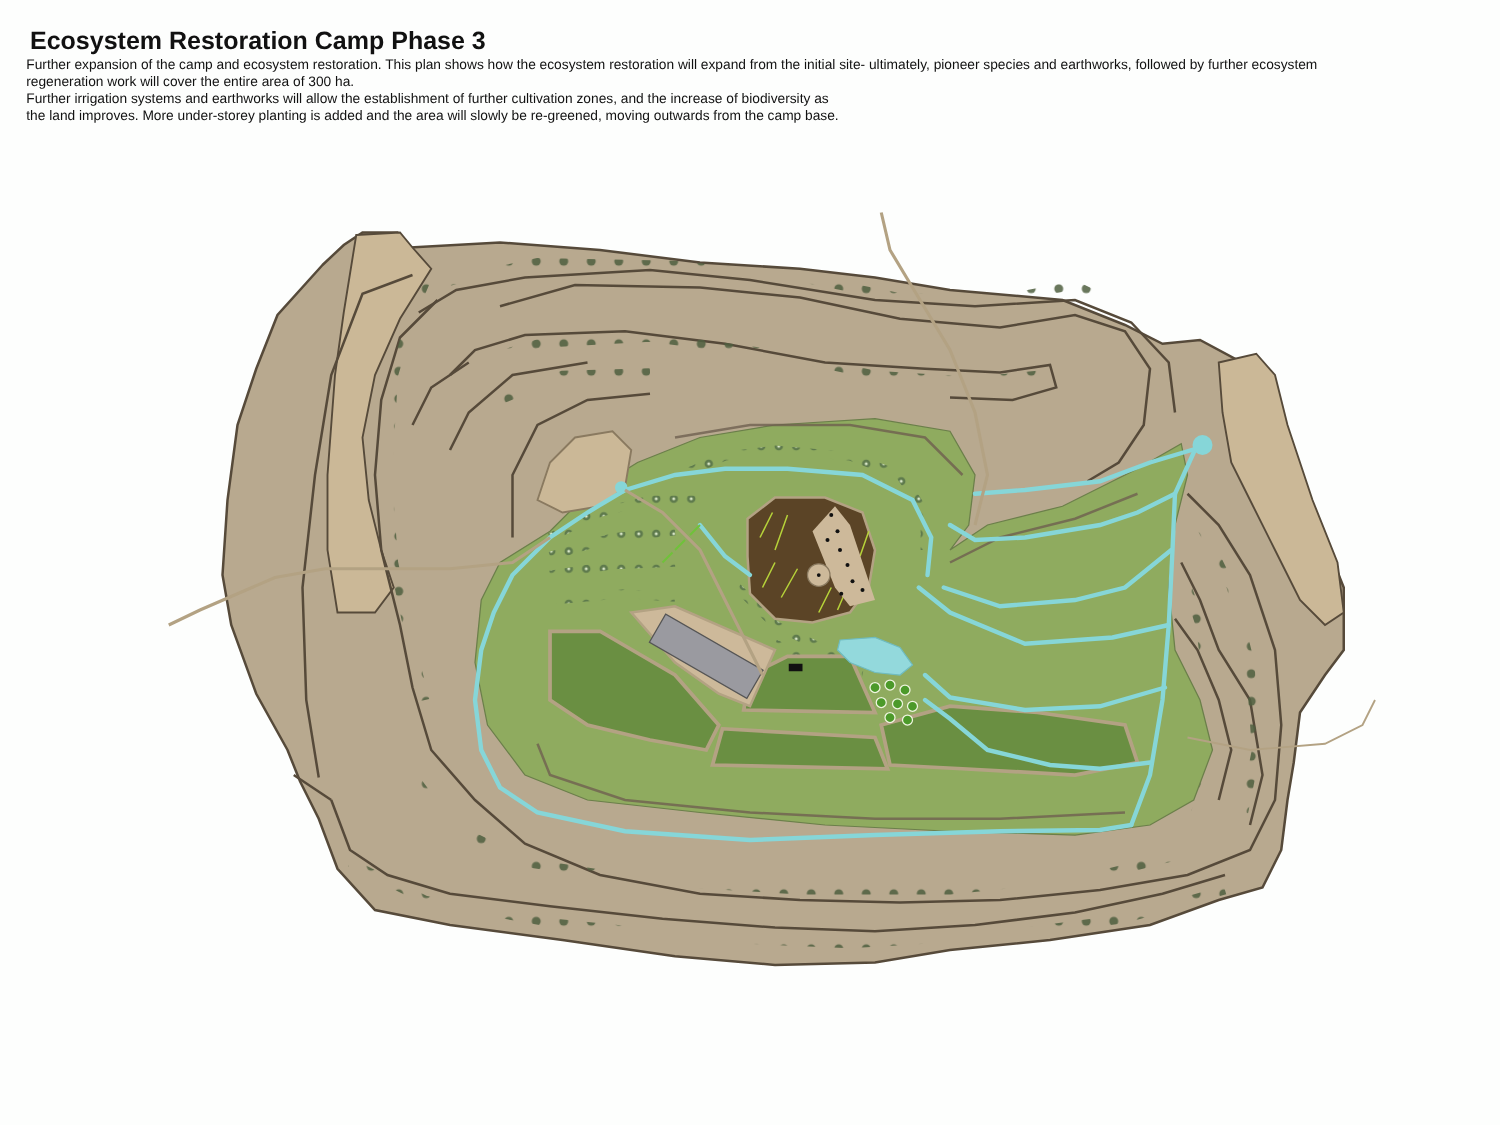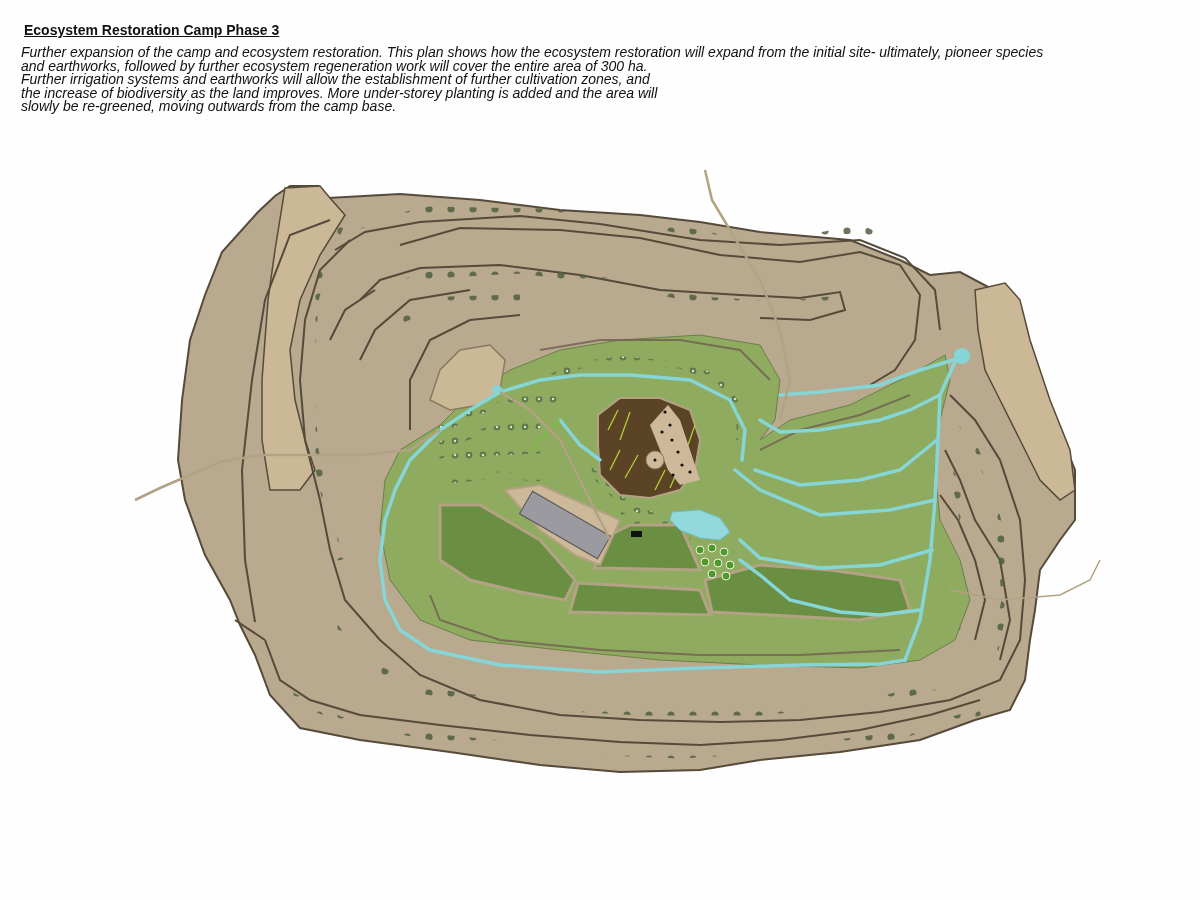--- a/index.html
+++ b/index.html
@@ -1,18 +1,18 @@
 <!DOCTYPE html>
 <html><head>
   <meta charset="utf-8">
   <style>
     html, body { margin: 0; padding: 0; background: #fdfefd; }
     body { width: 1200px; height: 900px; position: relative; overflow: hidden; font-family: "Liberation Sans", sans-serif; color: #111; }
-    .title { position: absolute; left: 24px; top: 22px; font-size: 14px; font-weight: bold; text-decoration: underline; margin: 0; }
-    .para { position: absolute; left: 21px; font-size: 14px; font-style: italic; line-height: 13.6px; margin: 0; }
+    .title { position: absolute; left: 24px; top: 22px; font-size: 20px; font-weight: bold; margin: 0; }
+    .para { position: absolute; left: 21px; font-size: 11px; line-height: 13.6px; margin: 0; }
     .p1 { top: 46px; width: 1040px; }
     .p2 { top: 73px; width: 650px; }
     .map { position: absolute; left: 0; top: 0; width: 1200px; height: 900px; }
   </style>
 </head>
 <body>
 
 <h1 class="title">Ecosystem Restoration Camp Phase 3</h1>
 <p class="para p1">Further expansion of the camp and ecosystem restoration. This plan shows how the ecosystem restoration will expand from the initial site- ultimately, pioneer species and earthworks, followed by further ecosystem regeneration work will cover the entire area of 300 ha.</p>
 <p class="para p2">Further irrigation systems and earthworks will allow the establishment of further cultivation zones, and the increase of biodiversity as the land improves. More under-storey planting is added and the area will slowly be re-greened, moving outwards from the camp base.</p>

